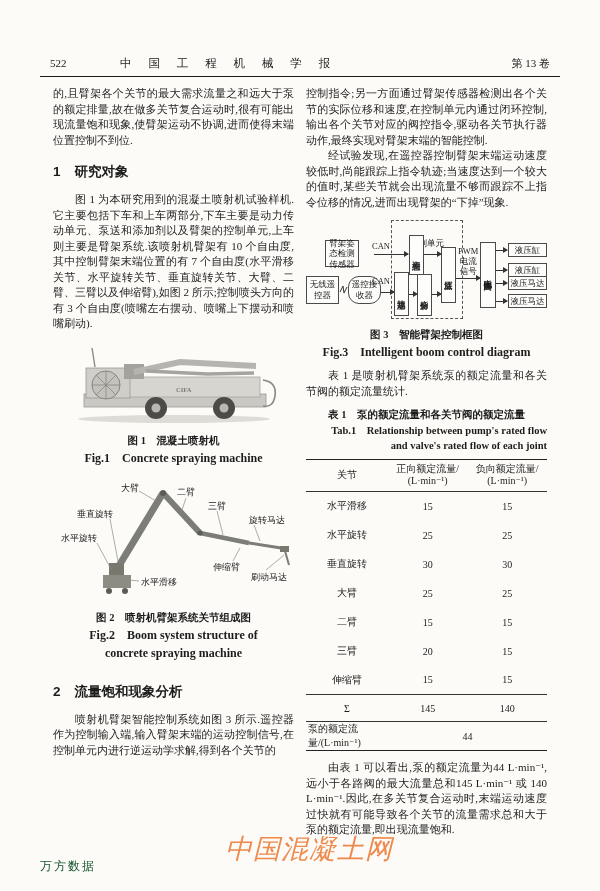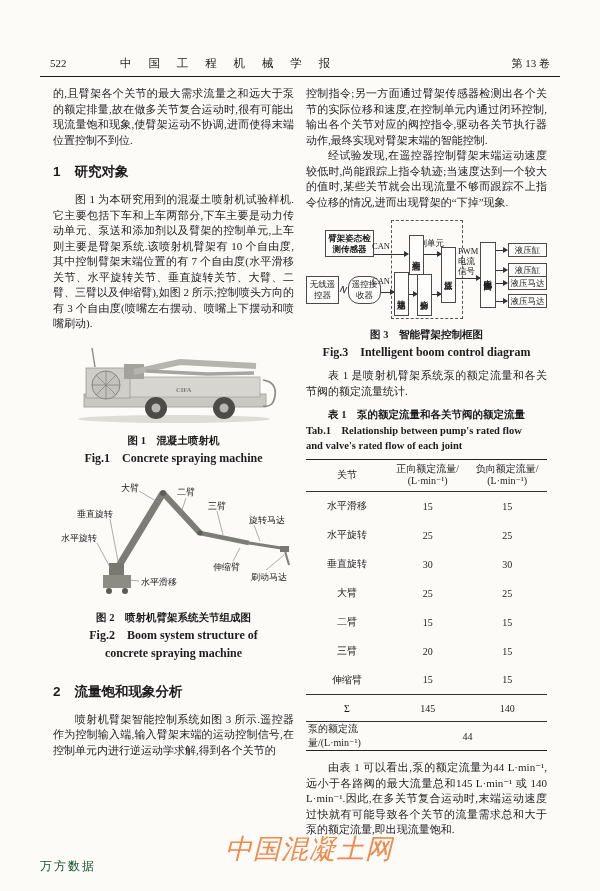--- a/index.html
+++ b/index.html
@@ -28,27 +28,27 @@
   .cap-cn { font-size:10.5px; font-weight:bold; margin-top:4px; }
   .cap-en { font-size:12px; font-weight:bold; margin-top:2px; }
   
   .fig3-diagram { position:relative; width:241px; height:106px; margin-top:4px; text-align:left; }
   .blk { position:absolute; border:1px solid #4a4a4a; background:#fdfdfb;
          font-size:8.5px; line-height:1.25; display:flex; align-items:center;
          justify-content:center; text-align:center; }
   .vblk { writing-mode:vertical-rl; text-orientation:upright; letter-spacing:0.5px; padding:1px 0; }
   .dash { position:absolute; border:1px dashed #555; }
   .dlab { position:absolute; font-size:8.5px; white-space:nowrap; }
-  .pre { white-space:pre-line; line-height:10px; }
+  .pre { white-space:pre-line; line-height:10px;text-align:center; }
   .arr { position:absolute; height:1px; background:#333; }
   .arr::after { content:""; position:absolute; right:-1px; top:-3px;
     border-left:5px solid #333; border-top:3px solid transparent; border-bottom:3px solid transparent; }
   
   .tabcap-cn { font-size:10.5px; font-weight:bold; text-align:center; margin-top:9px; }
-  .tabcap-en { font-size:10.5px; font-weight:bold; text-align:left; margin-top:2px; }
+  .tabcap-en { font-size:10.5px; font-weight:bold; text-align:right; margin-top:2px; }
   table.flow { border-collapse:collapse; width:100%; margin-top:8px;
     border-top:1.5px solid #222; border-bottom:1.5px solid #222; font-size:10px; }
   table.flow th { font-weight:normal; padding:3px 0 4px 0; text-align:center;
     border-bottom:0.8px solid #333; line-height:12px; }
   table.flow td { text-align:center; height:29px; }
   tr.last-data td { border-bottom:0.8px solid #333; }
   tr.sum-row td { height:27px; border-bottom:0.8px solid #333; }
   tr.pump-row td { height:19px; }
   tr.pump-row td.plabel { text-align:left; padding-left:2px; }
   
@@ -154,21 +154,21 @@
 
       <p class="body">喷射机臂架智能控制系统如图 3 所示.遥控器作为控制输入端,输入臂架末端的运动控制信号,在控制单元内进行逆运动学求解,得到各个关节的</p>
     </div>
 
     <div class="col">
       <p class="body cont">控制指令;另一方面通过臂架传感器检测出各个关节的实际位移和速度,在控制单元内通过闭环控制,输出各个关节对应的阀控指令,驱动各关节执行器动作,最终实现对臂架末端的智能控制.</p>
       <p class="body">经试验发现,在遥控器控制臂架末端运动速度较低时,尚能跟踪上指令轨迹;当速度达到一个较大的值时,某些关节就会出现流量不够而跟踪不上指令位移的情况,进而出现臂架的“下掉”现象.</p>
 
       <figure>
         <div class="fig3-diagram">
-          <div class="blk" style="left:19px;top:12px;width:49px;height:27px;font-weight:bold;">臂架姿态检测传感器</div>
+          <div class="blk" style="left:19px;top:22px;width:34px;height:27px;">臂架姿态检测传感器</div>
           <div class="dlab" style="left:66px;top:23px;">CAN</div>
           <div class="arr" style="left:68px;top:36px;width:34px;"></div>
 
           <div class="dash" style="left:85px;top:2px;width:72px;height:99px;"></div>
           <div class="dlab" style="left:85px;top:20px;width:72px;text-align:center;">控制单元</div>
 
           <div class="blk vblk" style="left:103px;top:17px;width:15px;height:40px;">姿态检测</div>
           <div class="arr" style="left:118px;top:36px;width:17px;"></div>
 
           <div class="blk" style="left:0px;top:58px;width:33px;height:28px;">无线遥控器</div>

